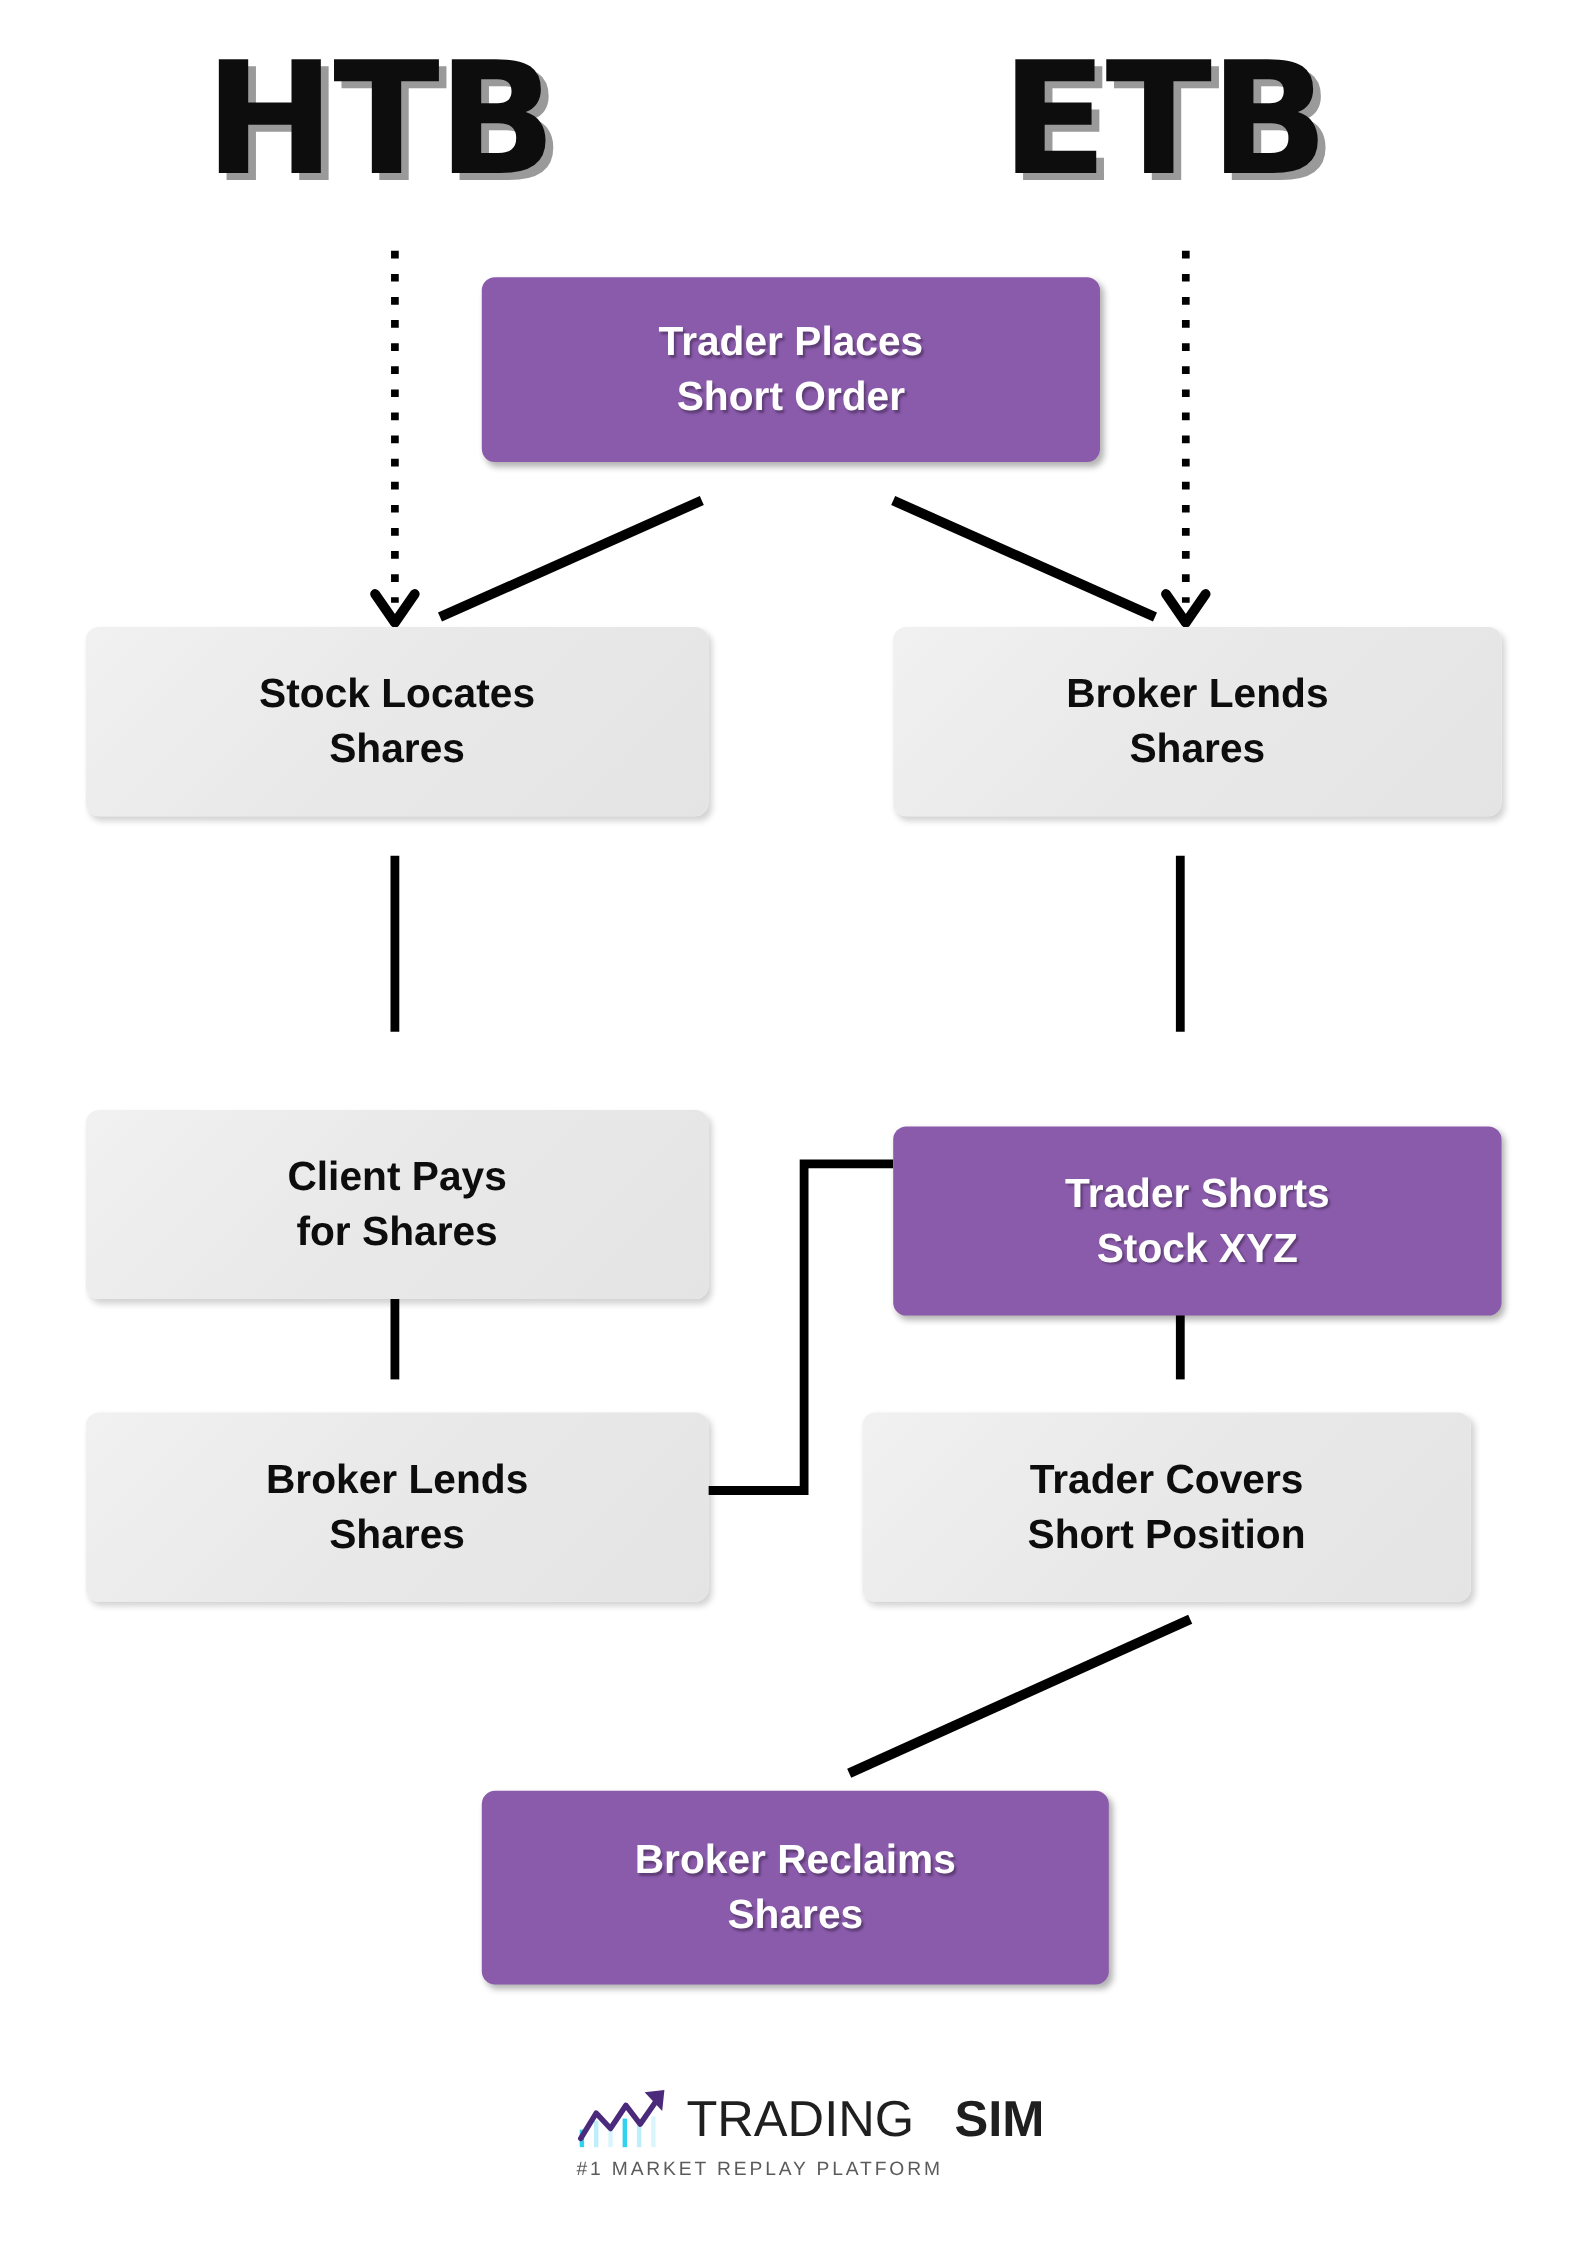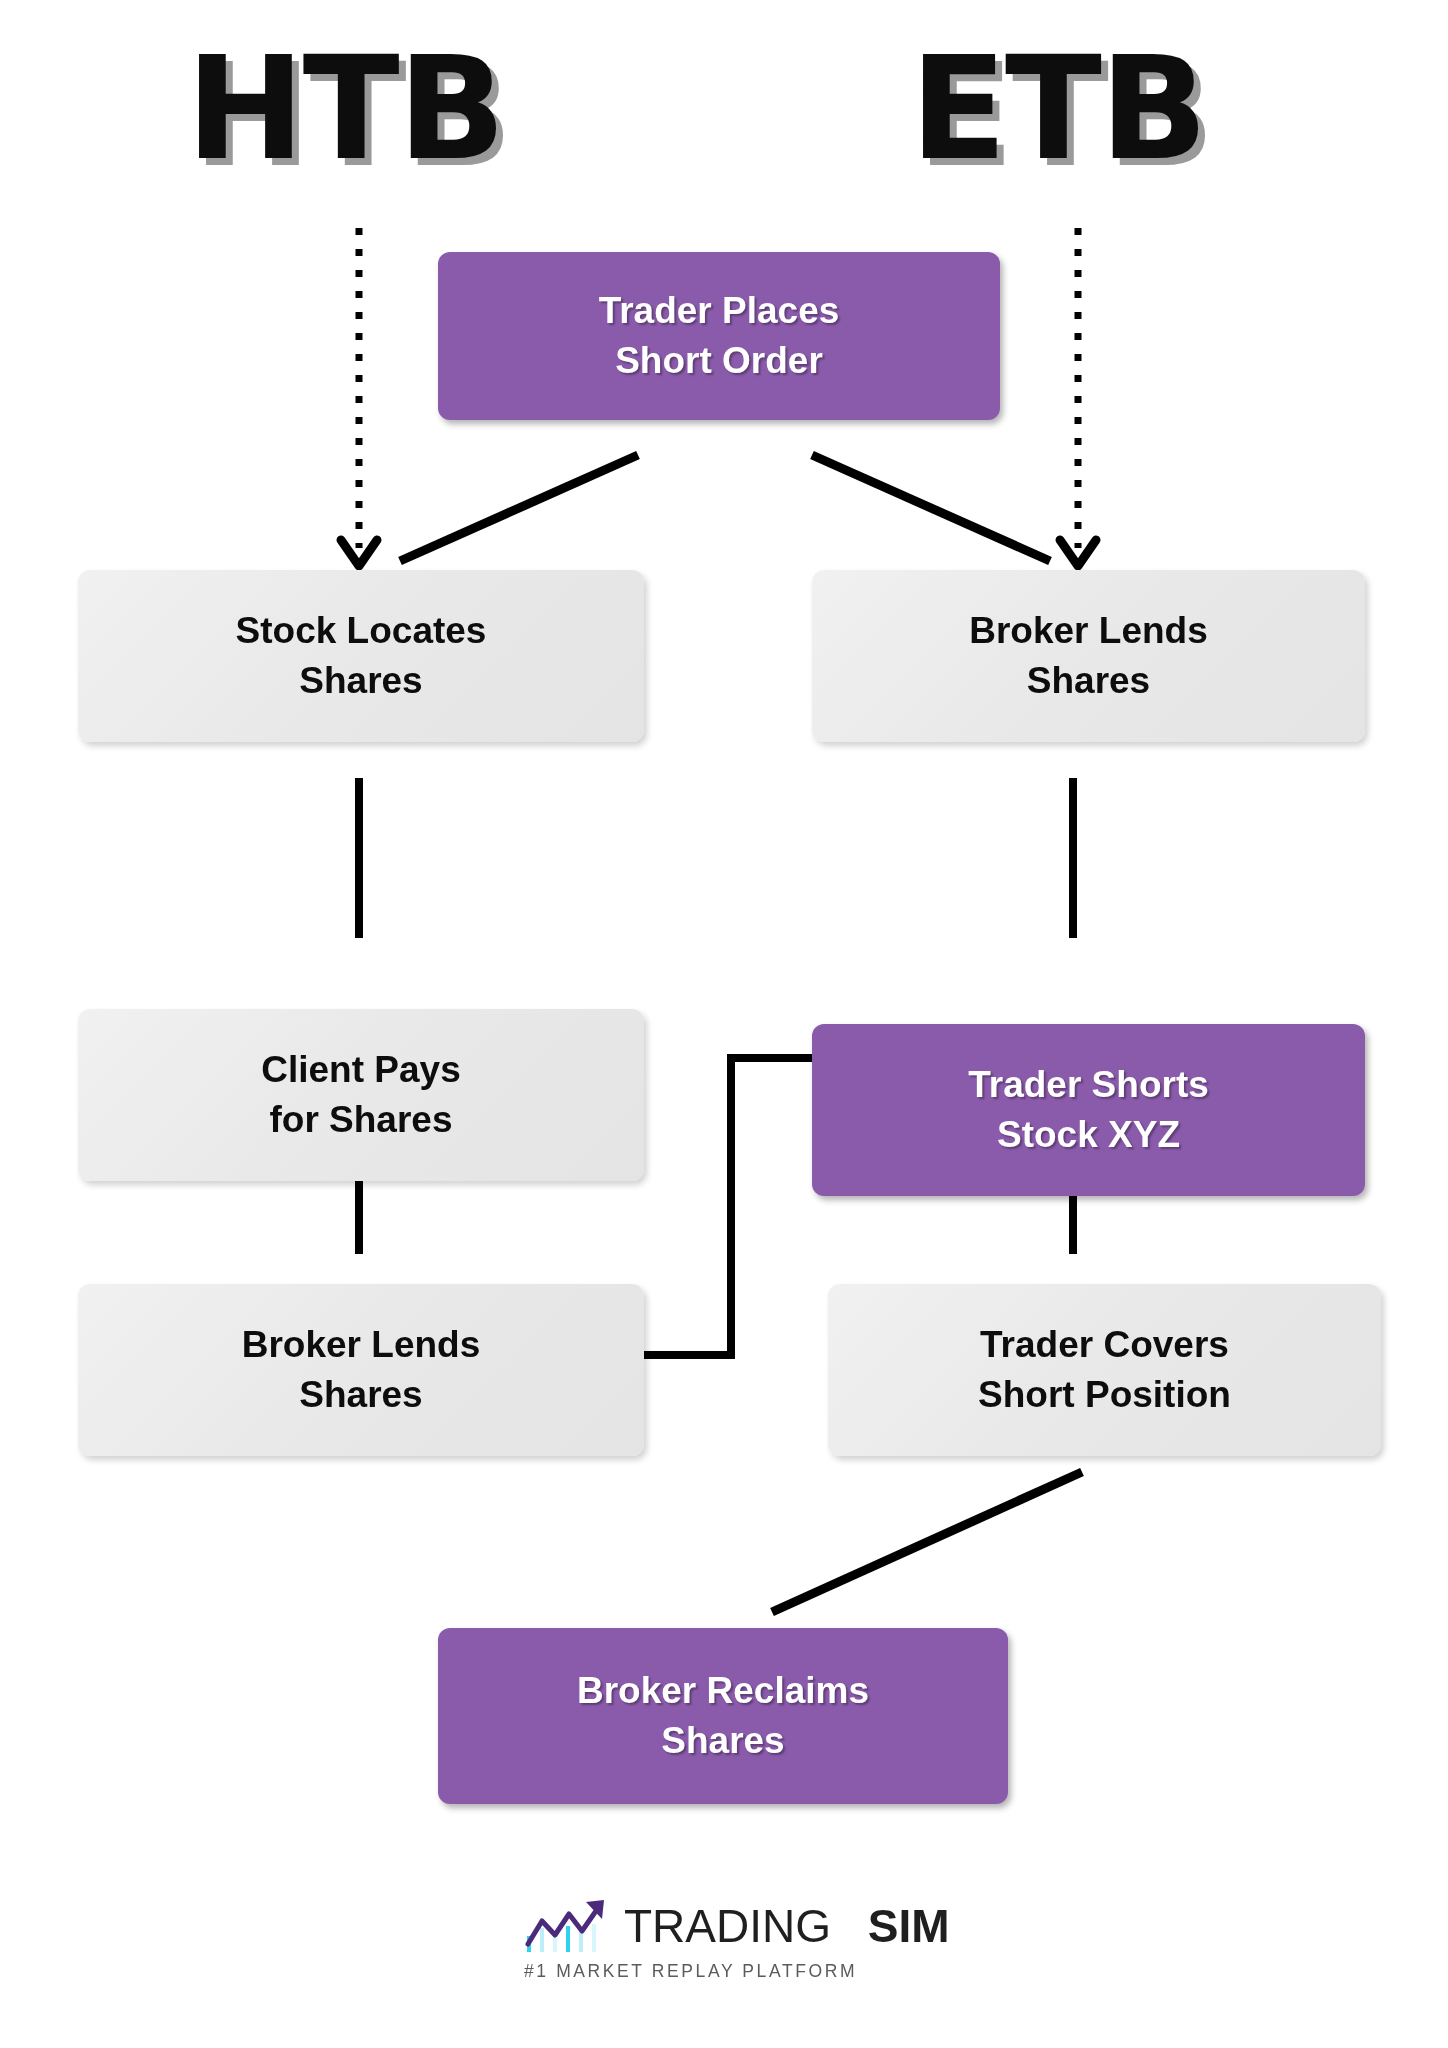--- a/index.html
+++ b/index.html
@@ -70,21 +70,21 @@
     color: #0d0d0d;
   }
 
   
   #node-short-order   { left: 438px; top: 252px;  width: 562px; height: 168px; }
   #node-locates       { left: 78px;  top: 570px;  width: 566px; height: 172px; }
   #node-lends-right   { left: 812px; top: 570px;  width: 553px; height: 172px; }
   #node-client-pays   { left: 78px;  top: 1009px;  width: 566px; height: 172px; }
   #node-shorts-xyz    { left: 812px; top: 1024px;  width: 553px; height: 172px; }
   #node-lends-left    { left: 78px;  top: 1284px; width: 566px; height: 172px; }
-  #node-covers        { left: 828px; top: 1284px; width: 553px; height: 172px; }
+  #node-covers        { left: 784px; top: 1284px; width: 553px; height: 172px; }
   #node-reclaims      { left: 438px; top: 1628px; width: 570px; height: 176px; }
 
   
   #connectors {
     position: absolute;
     left: 0; top: 0;
     width: 1448px;
     height: 2048px;
     pointer-events: none;
   }

